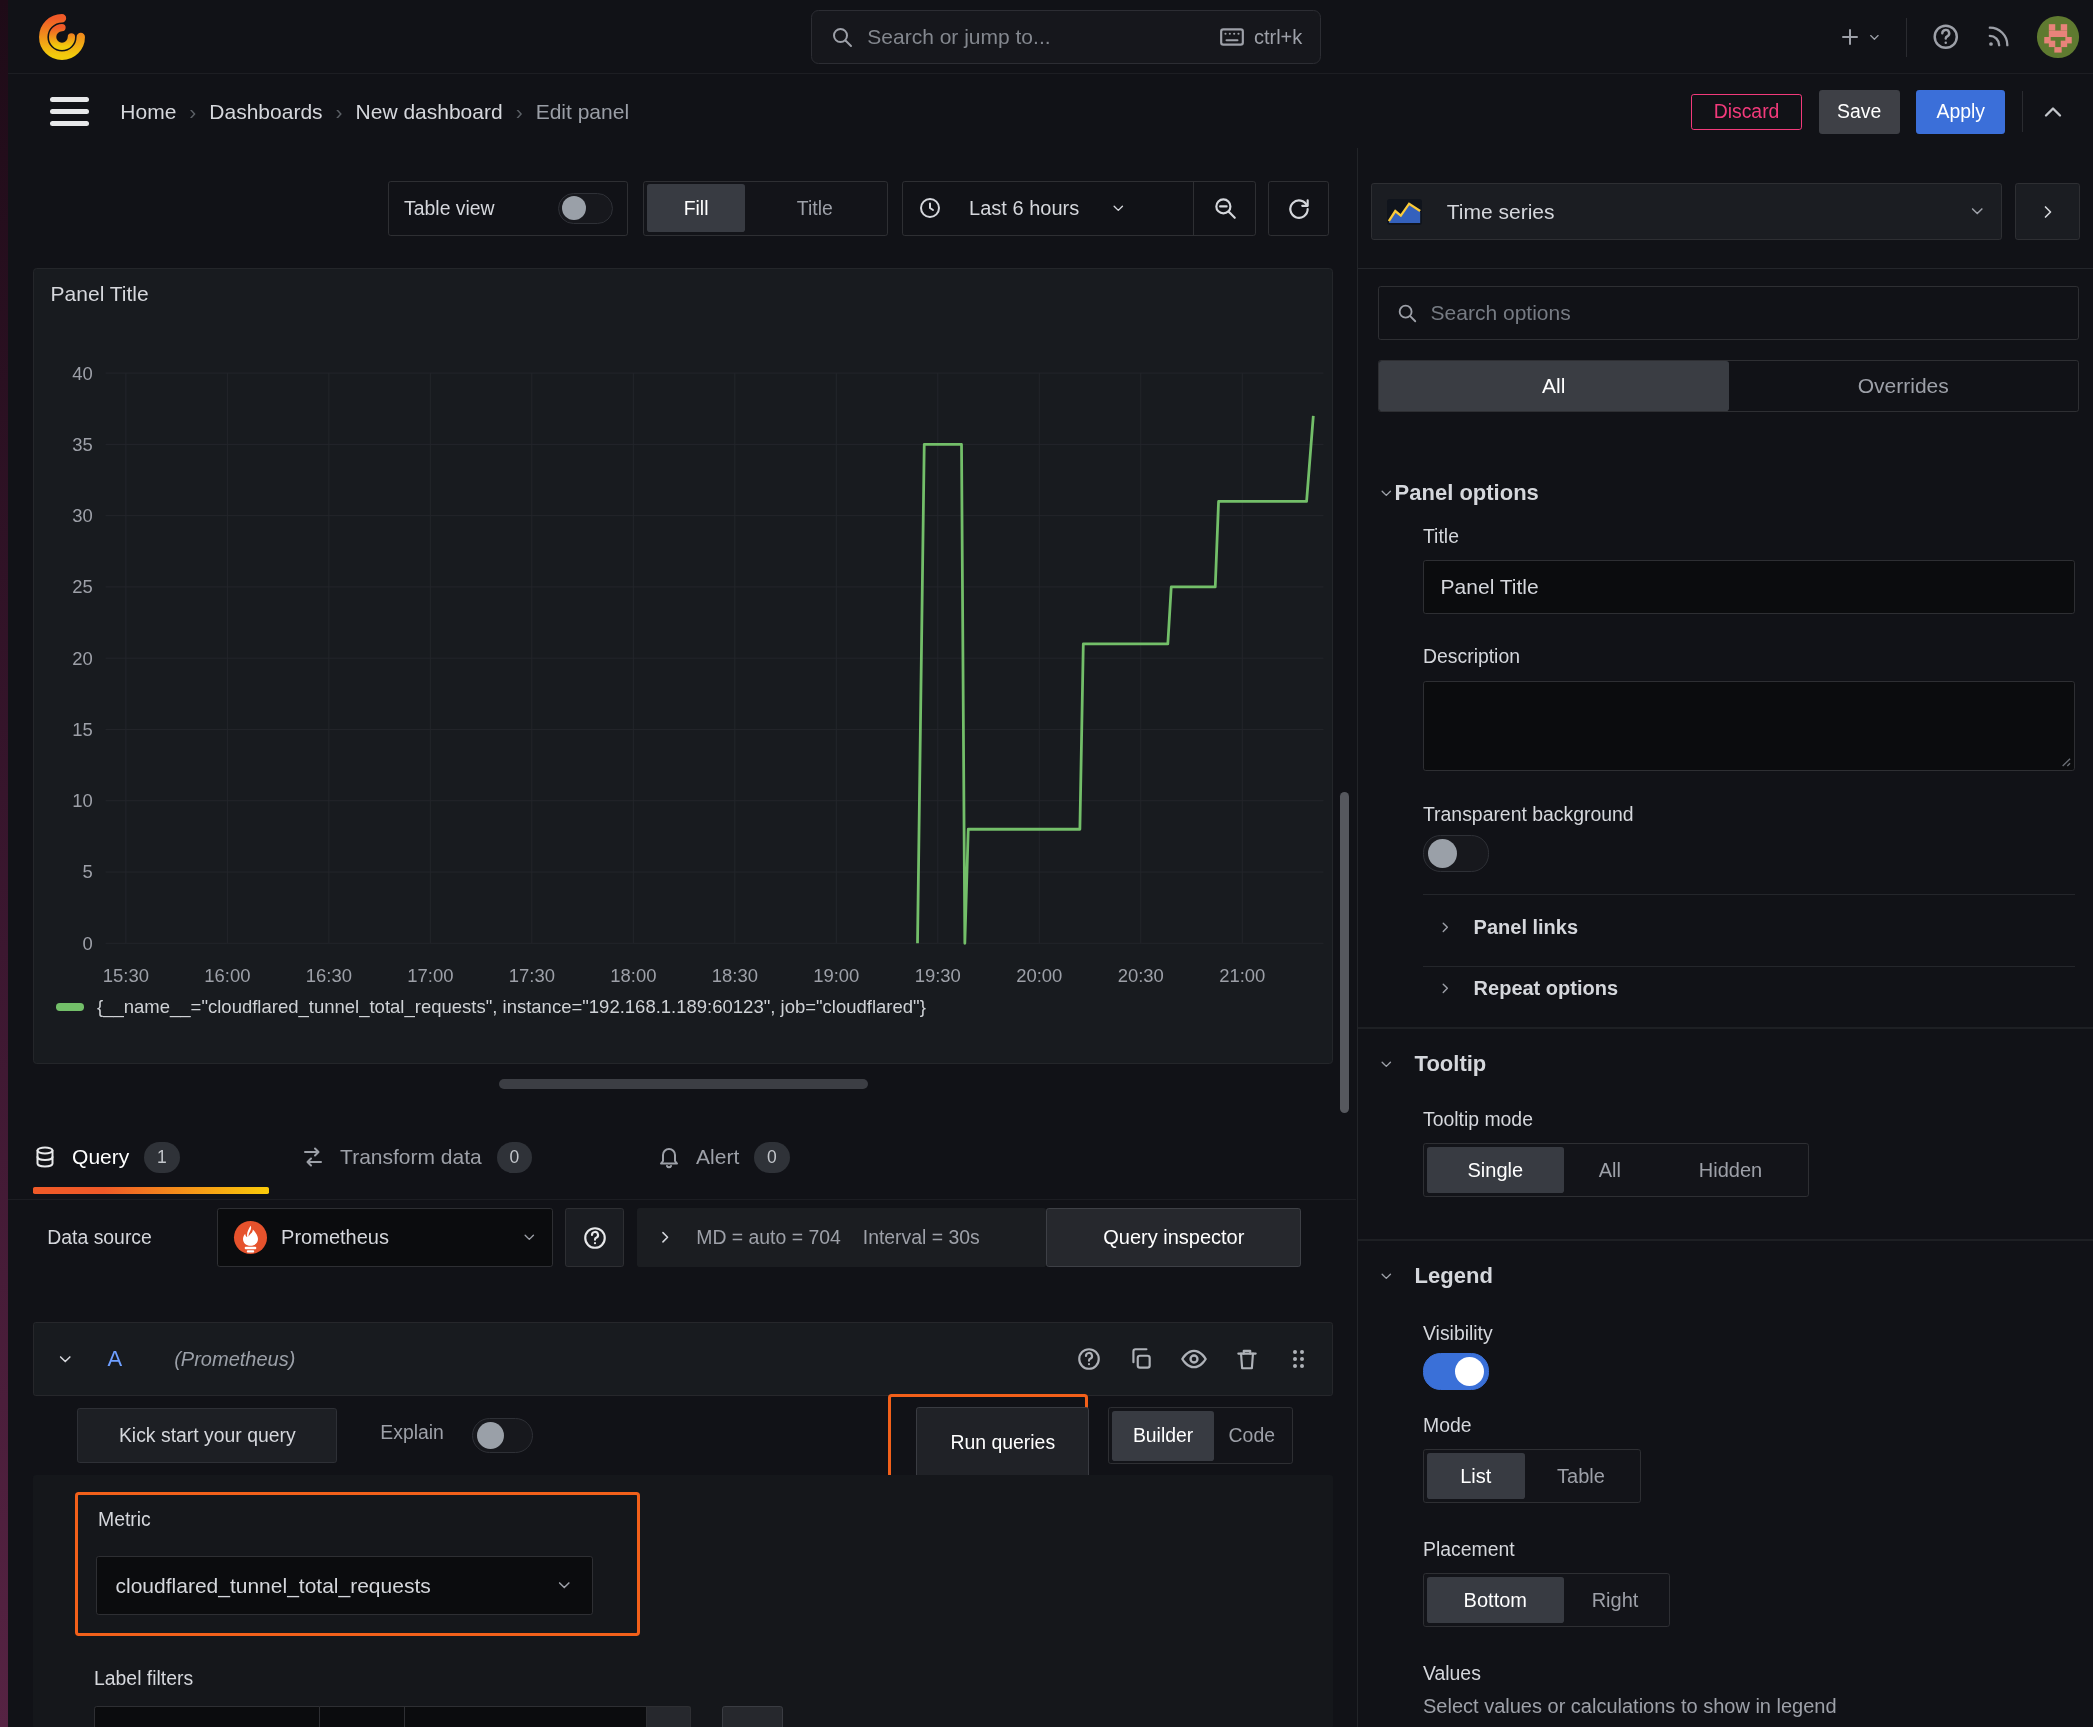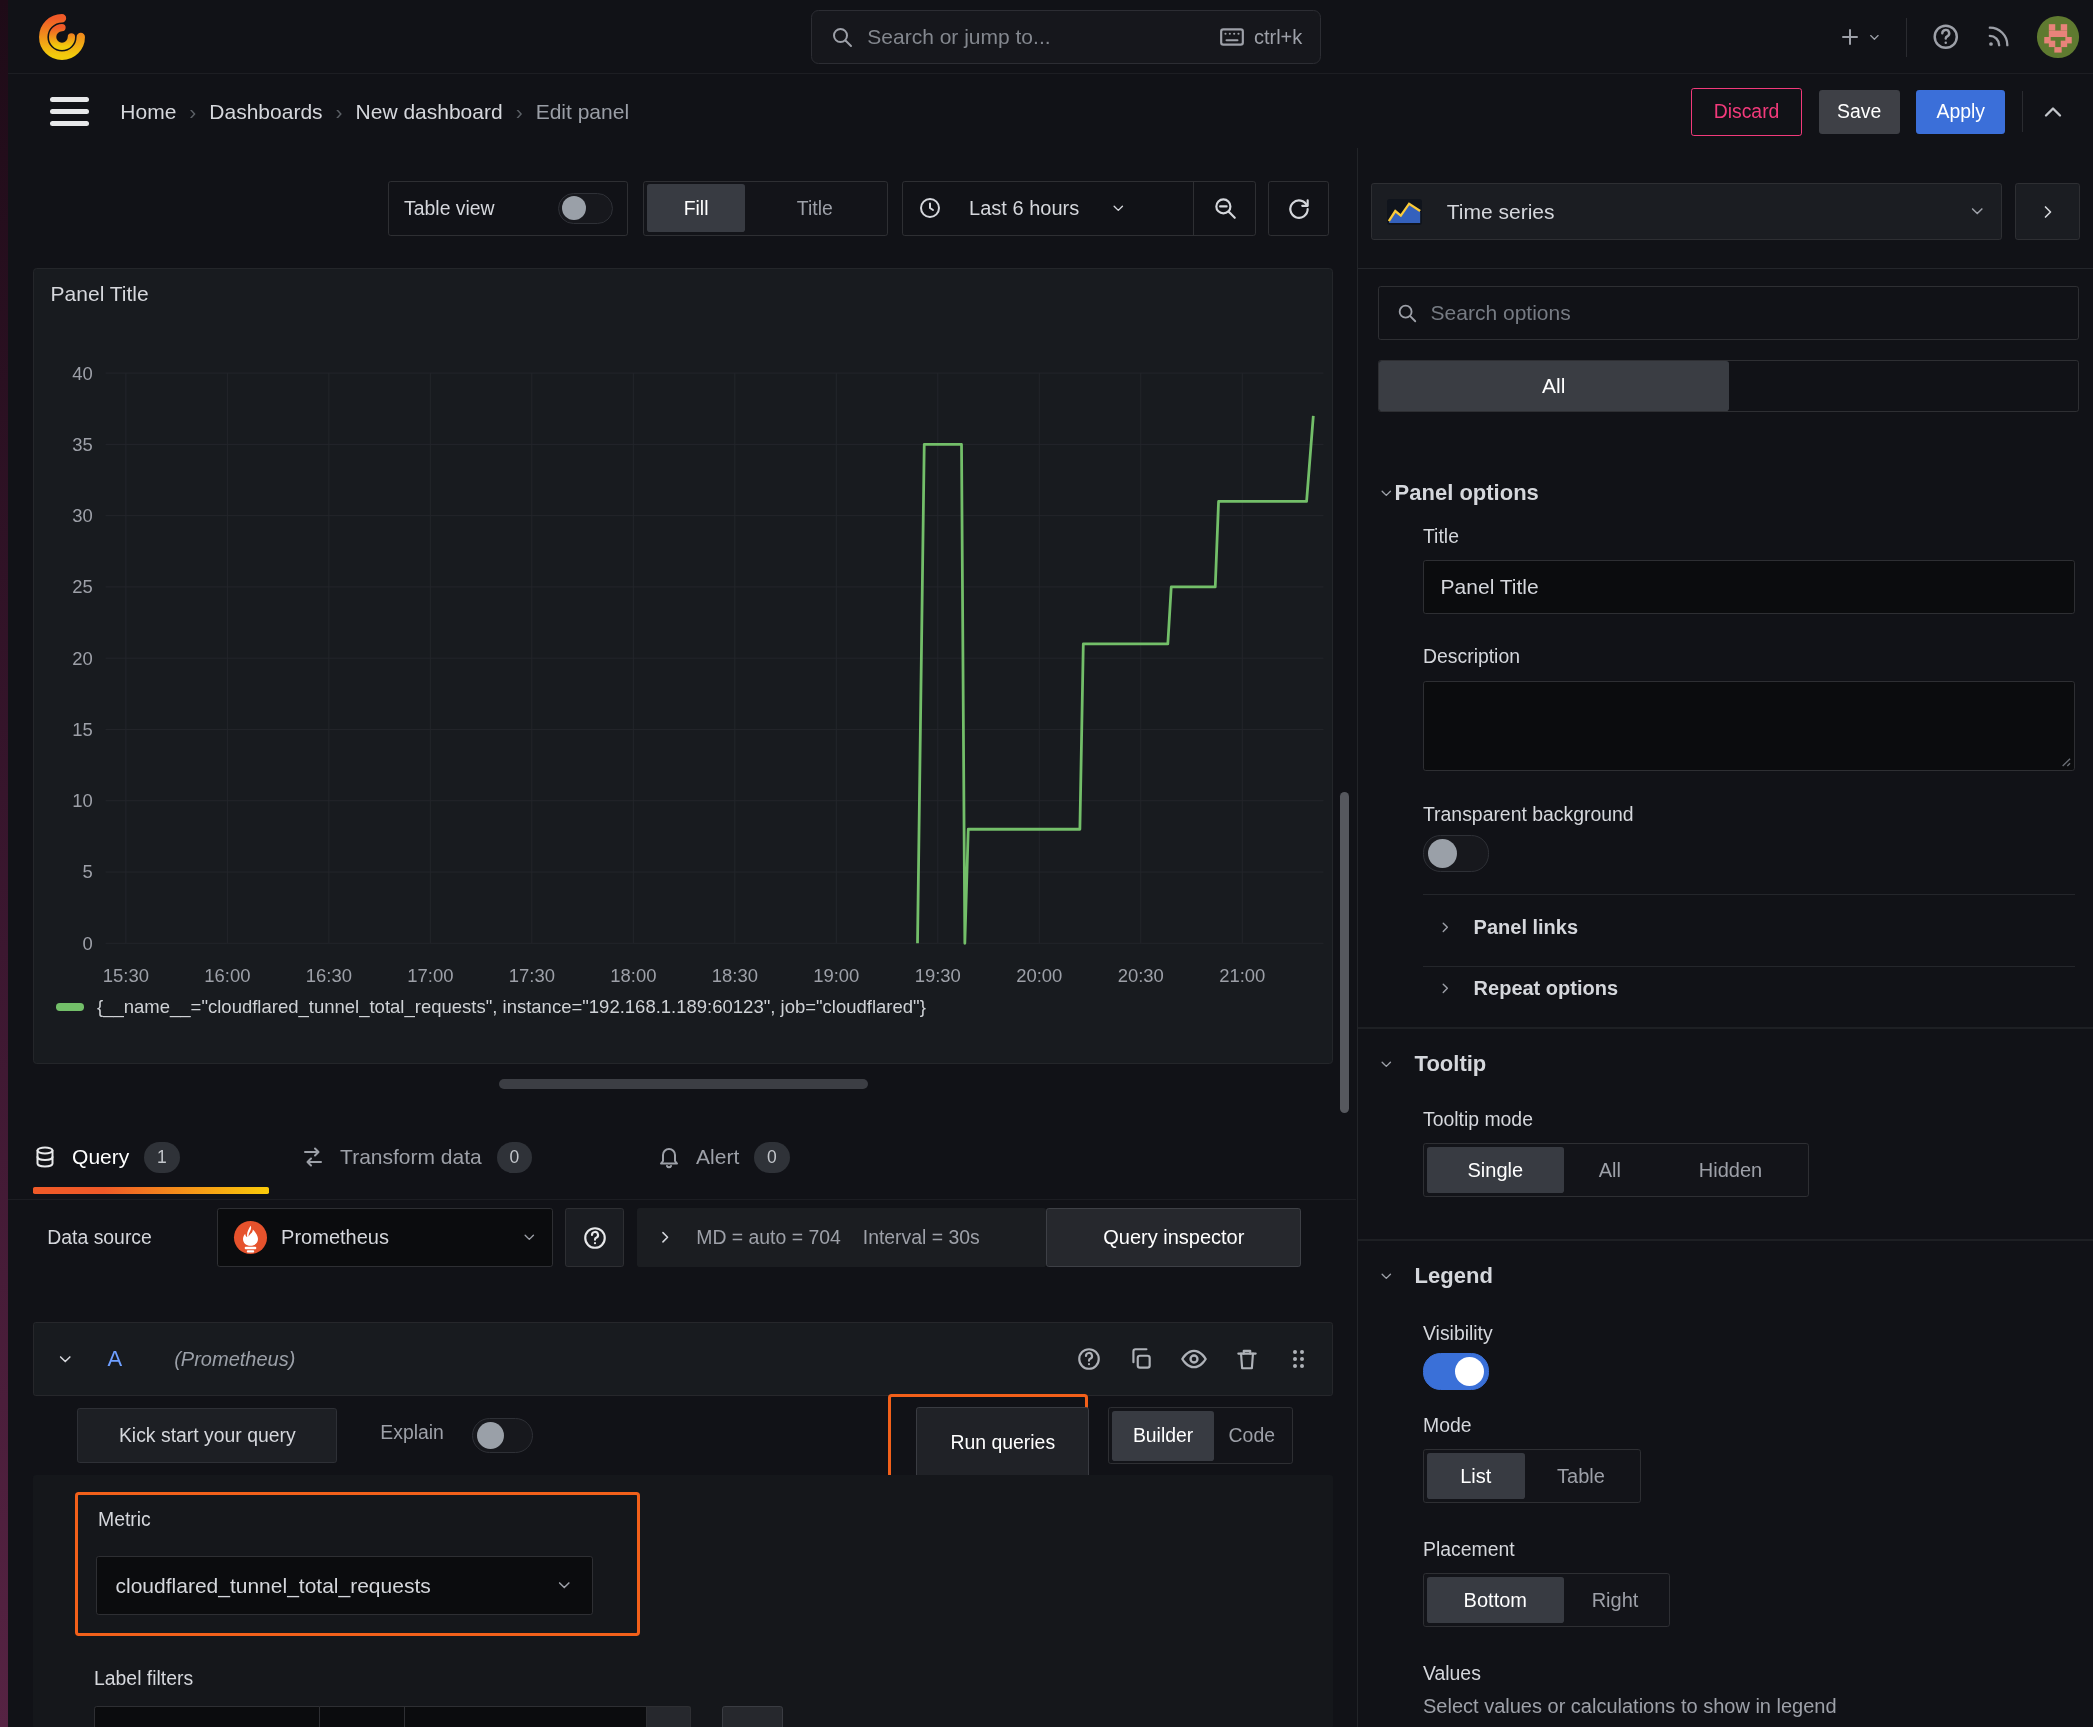--- a/index.html
+++ b/index.html
@@ -116,21 +116,21 @@
     <nav class="f" style="font-size:21px">
       <span>Home</span>
       <span class="crumb-sep">›</span>
       <span>Dashboards</span>
       <span class="crumb-sep">›</span>
       <span>New dashboard</span>
       <span class="crumb-sep">›</span>
       <span style="color:#9a9ea6">Edit panel</span>
     </nav>
     <div class="f" style="position:absolute;right:26px;top:0;height:73px;gap:16.6px">
-      <button class="btn" style="width:111px;height:48px;background:transparent;border-color:var(--red);color:var(--red)">Discard</button>
+      <button class="btn" style="width:111px;height:36px;background:transparent;border-color:var(--red);color:var(--red)">Discard</button>
       <button class="btn" style="width:81px;height:44px;background:#3e4046;border-color:#3e4046;color:#fff">Save</button>
       <button class="btn" style="width:89px;height:44px;background:var(--blue);border-color:var(--blue);color:#fff">Apply</button>
       <div style="width:0.9px;height:41px;background:#2a2b30"></div>
       <svg class="ic" width="28" height="28" viewBox="0 0 24 24" style="color:#c3c6cb">
           <path d="M6 15l6-6 6 6"></path>
         </svg>
     </div>
   </div>
 
   <div class="a f" style="left:8.3px;top:175px;width:1348px;height:66px">
@@ -407,20 +407,21 @@
     <div class="a f" style="left:20px;top:138px;width:701px;height:54px;border:0.9px solid #2e2f33;border-radius:2.8px;padding:0 16.6px;gap:13px">
       <svg class="ic" width="22" height="22" viewBox="0 0 24 24" style="color:var(--txt2)">
           <circle cx="10.5" cy="10.5" r="6.5"></circle>
           <line x1="15.5" y1="15.5" x2="21" y2="21"></line>
         </svg>
       <input style="flex: 1 1 0%; background: transparent; border: none; color: var(--txt); font-size: 21px; font-family: &quot;Liberation Sans&quot;, sans-serif;" placeholder="Search options">
     </div>
 
     <div class="seg-c" style="position:absolute;left:20px;top:212px;width:701px;height:52px;padding:0;background:transparent">
       <div class="seg on" style="width:50%;font-size:21px;background:#3a3d43">All</div>
+      <div class="seg" style="width:50%;font-size:21px">Overrides</div>
     </div>
 
     <div class="a f" style="left:20px;top:332px;">
       <svg class="ic" width="16.6" height="16.6" viewBox="0 0 24 24" style="color:var(--txt2)">
           <path d="M6 9l6 6 6-6"></path>
         </svg>
       <span class="hdr" style="font-size:22px">Panel options</span>
     </div>
     <span class="lbl" style="position:absolute;left:65px;top:377px">Title</span>
     <input class="inp" style="position: absolute; left: 65px; top: 412px; width: 652px; height: 54px; padding: 0px 16.6px; font-size: 21px; font-family: &quot;Liberation Sans&quot;, sans-serif;" value="Panel Title">

